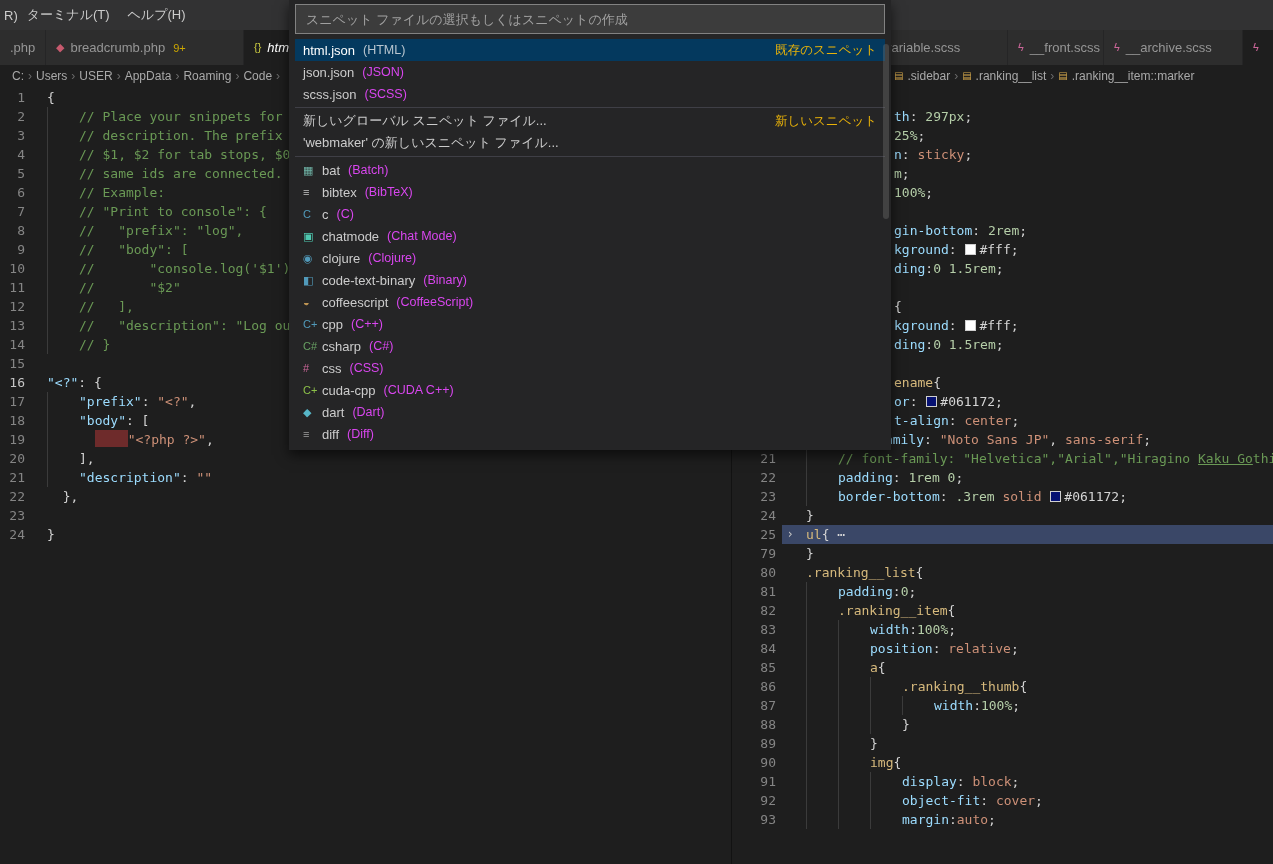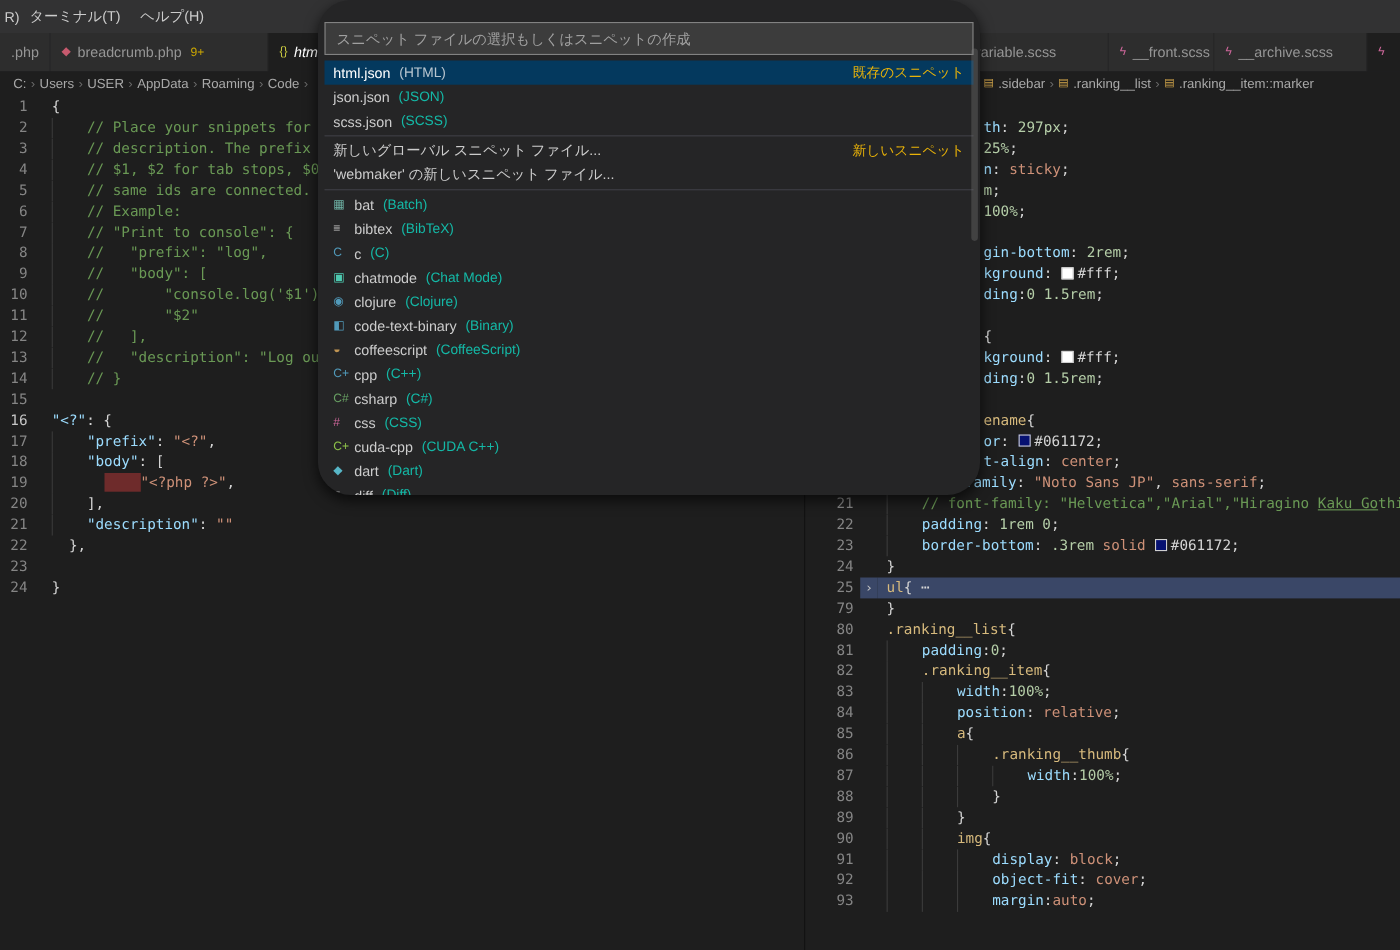--- a/index.html
+++ b/index.html
@@ -54,32 +54,32 @@
   .tok-val{color:#ce9178;} .tok-sel{color:#d7ba7d;} .tok-com{color:#6a9955;}
   .tok-comu{color:#6a9955;text-decoration:underline;margin-top:44px;}
   .tok-fold{color:#d8d8d8;}
   .swatch{display:inline-block;width:9px;height:9px;border:1px solid #cfcfcf;
           margin:0 3px 0 1px;vertical-align:-1px;}
   .hlbox{display:inline-block;height:17px;vertical-align:top;background:#6e2b2b;}
 
   
   #quickpick{position:absolute;left:289px;top:0;width:602px;height:450px;background:#252526;
              box-shadow:0 5px 12px rgba(0,0,0,.6);z-index:50;box-sizing:border-box;
-             padding:20px 6px 0 6px;overflow:hidden;border-radius:30px;}
+             padding:4px 6px 0 6px;overflow:hidden;}
   .qp-inputwrap{height:30px;background:#3c3c3c;border:1px solid #828282;display:flex;
                 align-items:center;padding:0 8px;box-sizing:border-box;}
   .qp-inputwrap input{flex:1;background:transparent;border:none;outline:none;color:#dddddd;
                 font-size:13px;font-family:"Liberation Sans","DejaVu Sans",sans-serif;}
   .qp-inputwrap input::placeholder{color:#a0a0a0;}
   .qp-list{margin-top:5px;}
   .qp-row{height:22px;display:flex;align-items:center;padding:0 8px;font-size:13px;color:#cccccc;}
   .qp-row.focused{background:#04395e;color:#ffffff;}
   .qp-icon{flex:0 0 19px;font-size:11px;line-height:1;}
   .qp-label{}
-  .qp-desc{margin-left:8px;color:#14b8a6;font-size:12.5px;}
+  .qp-desc{margin-left:8px;color:#d946ef;font-size:12.5px;}
   .qp-row.focused .qp-desc{color:#b9c6d0;}
   .qp-right{margin-left:auto;font-size:12.5px;color:#eab308;}
   .qp-right.pink{color:#eab308;}
   .qp-sep{height:1px;background:#3f3f46;margin:2px 0;}
   .qp-scroll{position:absolute;right:2px;top:44px;width:6px;height:175px;
              background:rgba(121,121,121,.35);border-radius:3px;}
 </style>
 </head>
 <body>
 

